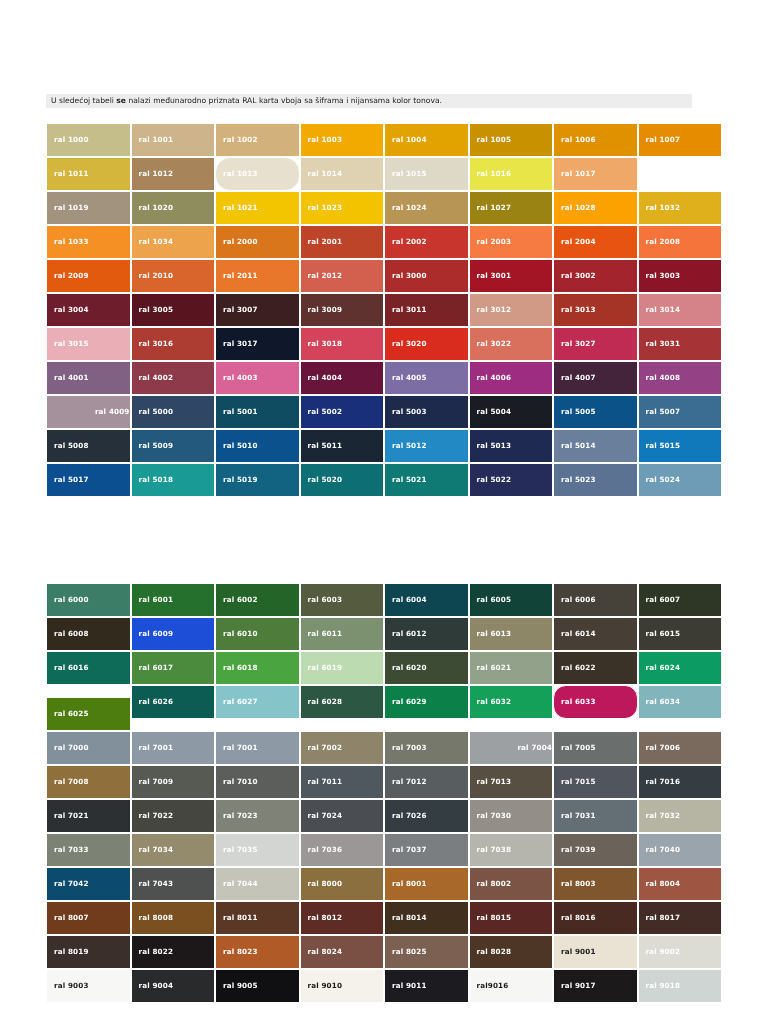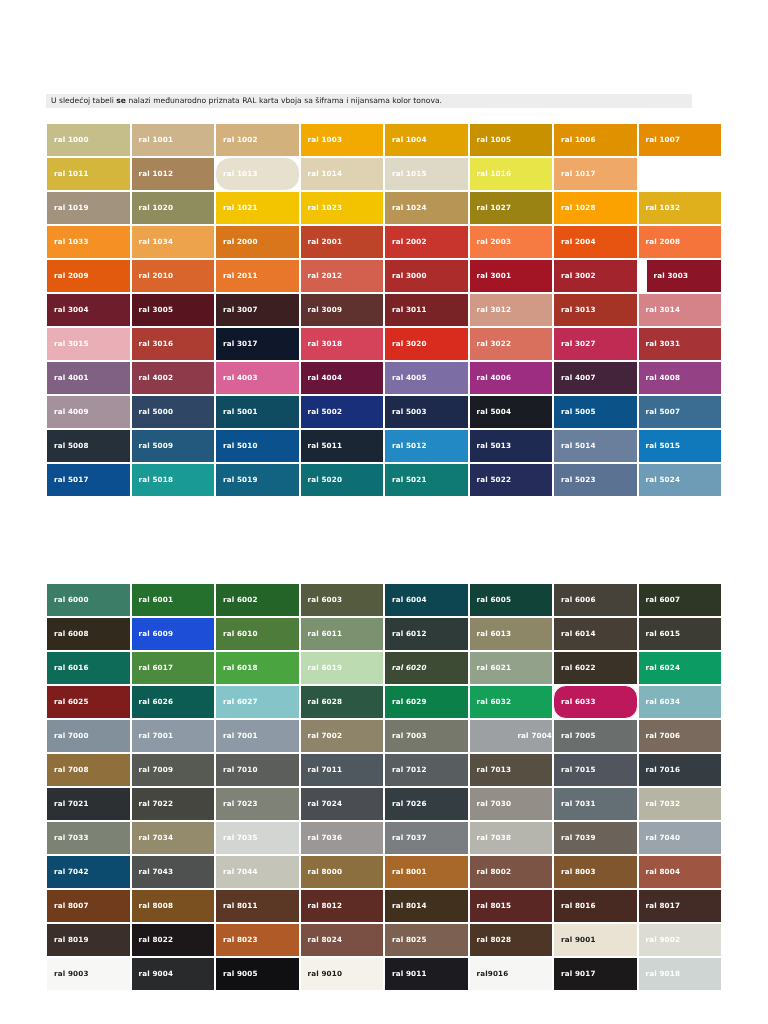--- a/index.html
+++ b/index.html
@@ -207,21 +207,21 @@
       </div>
       <div class="swatch" style="background-color: rgb(172, 44, 44);">
         <span class="swatch-label lt">ral 3000</span>
       </div>
       <div class="swatch" style="background-color: rgb(163, 20, 36);">
         <span class="swatch-label lt">ral 3001</span>
       </div>
       <div class="swatch" style="background-color: rgb(163, 36, 44);">
         <span class="swatch-label lt">ral 3002</span>
       </div>
-      <div class="swatch" style="background-color: rgb(139, 21, 39); margin-left: 8px;">
+      <div class="swatch" style="background-color: rgb(139, 21, 39);">
         <span class="swatch-label lt">ral 3003</span>
       </div>
       <div class="swatch" style="background-color: rgb(109, 29, 44);">
         <span class="swatch-label lt">ral 3004</span>
       </div>
       <div class="swatch" style="background-color: rgb(89, 21, 31);">
         <span class="swatch-label lt">ral 3005</span>
       </div>
       <div class="swatch" style="background-color: rgb(60, 32, 33);">
         <span class="swatch-label lt">ral 3007</span>
@@ -282,21 +282,21 @@
       </div>
       <div class="swatch" style="background-color: rgb(156, 45, 128);">
         <span class="swatch-label lt">ral 4006</span>
       </div>
       <div class="swatch" style="background-color: rgb(67, 36, 59);">
         <span class="swatch-label lt">ral 4007</span>
       </div>
       <div class="swatch" style="background-color: rgb(148, 65, 133);">
         <span class="swatch-label lt">ral 4008</span>
       </div>
-      <div class="swatch" style="background-color: rgb(164, 145, 156);">
+      <div class="swatch" style="background-color: rgb(164, 145, 156); justify-content: flex-end;">
         <span class="swatch-label lt">ral 4009</span>
       </div>
       <div class="swatch" style="background-color: rgb(47, 71, 101);">
         <span class="swatch-label lt">ral 5000</span>
       </div>
       <div class="swatch" style="background-color: rgb(15, 75, 97);">
         <span class="swatch-label lt">ral 5001</span>
       </div>
       <div class="swatch" style="background-color: rgb(26, 47, 122);">
         <span class="swatch-label lt">ral 5002</span>
@@ -416,33 +416,33 @@
       </div>
       <div class="swatch" style="background-color: rgb(75, 139, 62);">
         <span class="swatch-label lt">ral 6017</span>
       </div>
       <div class="swatch" style="background-color: rgb(74, 164, 63);">
         <span class="swatch-label lt">ral 6018</span>
       </div>
       <div class="swatch" style="background-color: rgb(189, 219, 176);">
         <span class="swatch-label lt">ral 6019</span>
       </div>
-      <div class="swatch" style="background-color: rgb(61, 74, 52); font-style: italic;">
+      <div class="swatch" style="background-color: rgb(61, 74, 52);">
         <span class="swatch-label lt">ral 6020</span>
       </div>
       <div class="swatch" style="background-color: rgb(146, 161, 137);">
         <span class="swatch-label lt">ral 6021</span>
       </div>
       <div class="swatch" style="background-color: rgb(59, 50, 39);">
         <span class="swatch-label lt">ral 6022</span>
       </div>
       <div class="swatch" style="background-color: rgb(11, 155, 99);">
         <span class="swatch-label lt">ral 6024</span>
       </div>
-      <div class="swatch" style="background-color: #7f1d1d;">
+      <div class="swatch" style="background-color: #4d7c0f; margin-top: 12px;">
         <span class="swatch-label lt">ral 6025</span>
       </div>
       <div class="swatch" style="background-color: rgb(13, 92, 84);">
         <span class="swatch-label lt">ral 6026</span>
       </div>
       <div class="swatch" style="background-color: rgb(133, 197, 201);">
         <span class="swatch-label lt">ral 6027</span>
       </div>
       <div class="swatch" style="background-color: rgb(44, 88, 67);">
         <span class="swatch-label lt">ral 6028</span>

